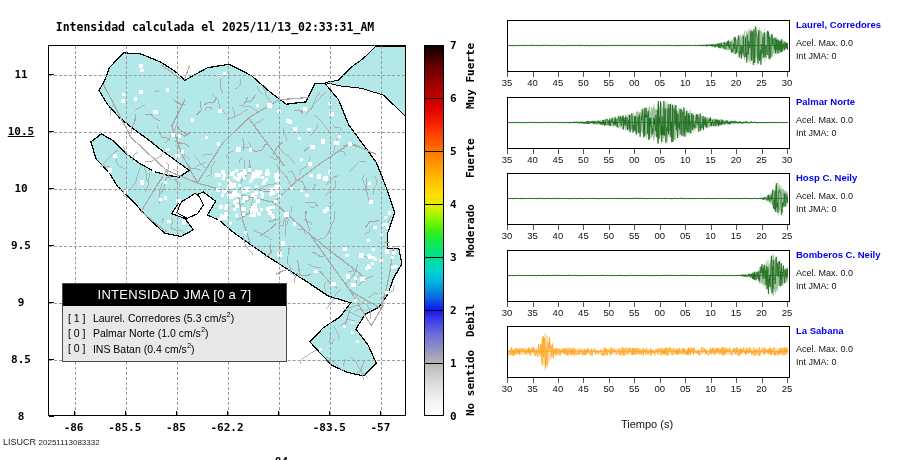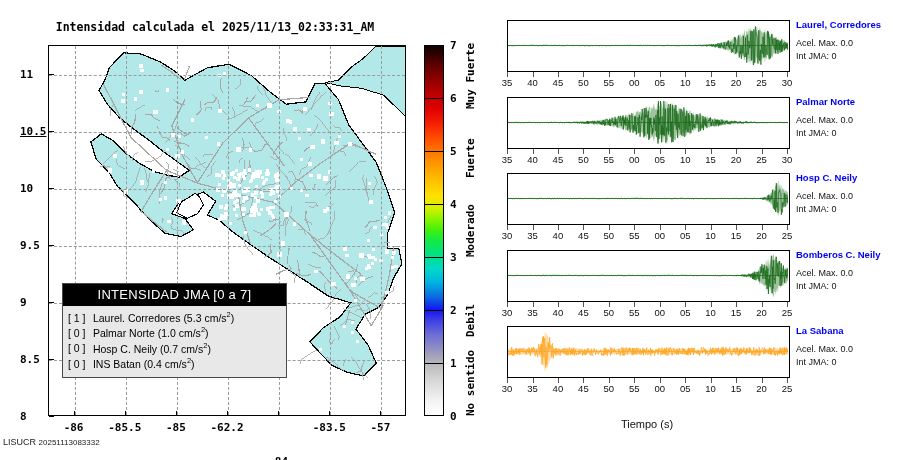--- a/index.html
+++ b/index.html
@@ -18,21 +18,21 @@
   }
   #map-plot {
     position:absolute; left:48px; top:45px; width:358px; height:371px;
     border:1.4px solid #000; background:#ffffff; overflow:hidden;
   }
   #map-inner { position:absolute; left:0; top:0; width:100%; height:100%; }
   .gridline { position:absolute; background:transparent; }
   .gl-h { left:0; width:100%; height:0; border-top:1px dashed #9a9a9a; }
   .gl-v { top:0; height:100%; width:0; border-left:1px dashed #9a9a9a; }
   .ylab { position:absolute; font-family:"DejaVu Sans Mono", monospace; font-weight:bold;
-          font-size:11px; color:#000; text-align:left; width:42px;margin-left:20px; }
+          font-size:11px; color:#000; text-align:center; width:42px; }
   .xlab { position:absolute; font-family:"DejaVu Sans Mono", monospace; font-weight:bold;
           font-size:11px; color:#000; text-align:center; width:60px; }
   .tickmark-x { position:absolute; width:0; height:5px; border-left:1.3px solid #000; }
   .tickmark-y { position:absolute; height:0; width:5px; border-top:1.3px solid #000; }
 
   
   #map-legend {
     position:absolute; left:62px; top:283px; width:225px;
     border:1px solid #4a4a4a; background:#e8e8e8; z-index:8;
   }
@@ -560,21 +560,20 @@
       <div class="tickmark-x" style="left: 329.286px; top: 411px;"></div>
       <div class="xlab" style="left: 350.429px; top: 421px;">-57</div>
       <div class="tickmark-x" style="left: 380.429px; top: 411px;"></div>
     </div>
 
   <div id="map-legend">
     <div id="legend-header">INTENSIDAD JMA [0 a 7]</div>
     <div id="legend-list">
         <div class="legend-row"><span class="brk">[ 1 ]</span><span> Laurel. Corredores (5.3 cm/s</span><sup>2</sup><span>)</span></div>
         <div class="legend-row"><span class="brk">[ 0 ]</span><span> Palmar Norte (1.0 cm/s</span><sup>2</sup><span>)</span></div>
-        <div class="legend-row"><span class="brk">[ 0 ]</span><span> Hosp C. Neily (0.7 cm/s</span><sup>2</sup><span>)</span></div>
         <div class="legend-row"><span class="brk">[ 0 ]</span><span> INS Batan (0.4 cm/s</span><sup>2</sup><span>)</span></div>
       </div>
   </div>
 
   <div id="footer">
     <span>LISUCR</span>
     <span class="stamp">20251113083332</span>
   </div>
 
   <div id="cbar-wrap">

